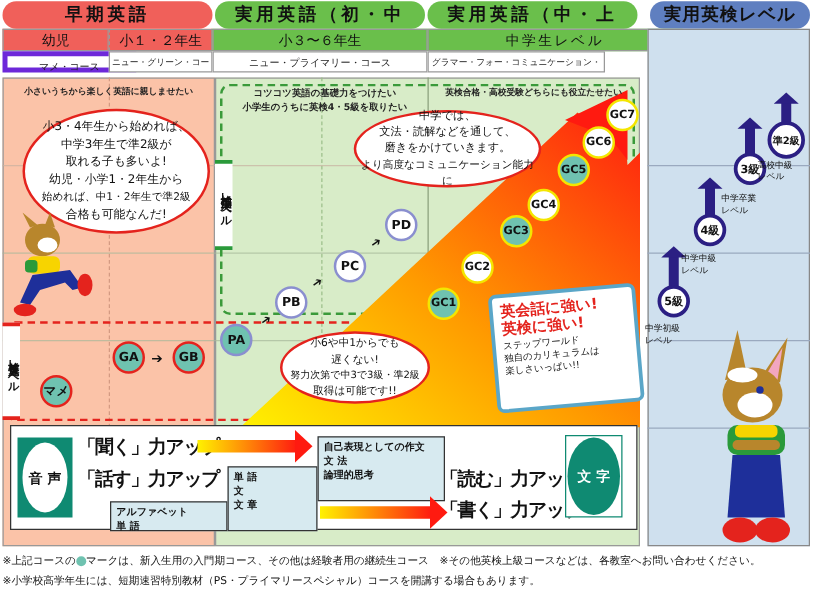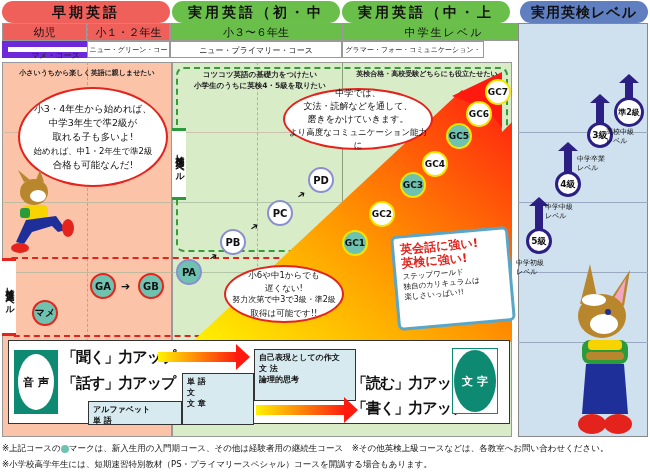--- a/index.html
+++ b/index.html
@@ -32,21 +32,21 @@
 <div class="pill" style="left:2px;top:1px;width:168px;background:#f0605a;">早期英語</div>
 <div class="pill" style="left:172px;top:1px;width:168px;background:#6abf4b;">実用英語（初・中級）</div>
 <div class="pill" style="left:342px;top:1px;width:168px;background:#6abf4b;">実用英語（中・上級）</div>
 <div class="pill" style="left:520px;top:1px;width:128px;background:#5f7fc0;letter-spacing:1px;">実用英検レベル</div>
 
 <div class="hdr-cell" style="left:2px;top:23px;width:85px;height:18px;background:#f0605a;border:1px solid #999;">幼児</div>
 <div class="hdr-cell" style="left:87px;top:23px;width:83px;height:18px;background:#f0605a;border:1px solid #999;border-left:1px dashed #999;">小１・２年生</div>
 <div class="hdr-cell" style="left:170px;top:23px;width:172px;height:18px;background:#6abf4b;border:1px solid #999;">小３〜６年生</div>
 <div class="hdr-cell" style="left:342px;top:23px;width:204px;height:18px;background:#6abf4b;border:1px solid #999;letter-spacing:2px;">中学生レベル</div>
 
-<div class="sub-cell" style="left:2px;top:41px;width:107px;height:17px;border:6px solid #6d28d9;">マメ・コース</div>
+<div class="sub-cell" style="left:2px;top:41px;width:107px;height:17px;border:4px solid #6d28d9;">マメ・コース</div>
 <div class="sub-cell" style="left:87px;top:41px;width:83px;height:17px;border:1px solid #999;font-size:7px;">ニュー・グリーン・コース</div>
 <div class="sub-cell" style="left:170px;top:41px;width:172px;height:17px;border:1px solid #999;">ニュー・プライマリー・コース</div>
 <div class="sub-cell" style="left:342px;top:41px;width:142px;height:17px;border:1px solid #999;font-size:7px;">グラマー・フォー・コミュニケーション・コース</div>
 
 <div class="zone" style="left:518px;top:23px;width:130px;height:414px;background:#cfe0ee;border:1px solid #888;"></div>
 <div class="abs" style="left:518px;top:132px;width:130px;height:1px;background:#9aa9bf;"></div>
 <div class="abs" style="left:518px;top:202px;width:130px;height:1px;background:#9aa9bf;"></div>
 <div class="abs" style="left:518px;top:272px;width:130px;height:1px;background:#9aa9bf;"></div>
 <div class="abs" style="left:518px;top:342px;width:130px;height:1px;background:#9aa9bf;"></div>
 
@@ -79,20 +79,21 @@
 <div class="smalltxt" style="left:4px;top:68px;width:166px;font-size:7px;">小さいうちから楽しく英語に親しませたい</div>
 <div class="smalltxt" style="left:180px;top:69px;width:160px;font-size:7.5px;">コツコツ英語の基礎力をつけたい</div>
 <div class="smalltxt" style="left:180px;top:80px;width:160px;font-size:7.5px;">小学生のうちに英検4・5級を取りたい</div>
 <div class="smalltxt" style="left:344px;top:69px;width:166px;font-size:7px;">英検合格・高校受験どちらにも役立たせたい</div>
 
 <div class="bubble" style="left:18px;top:87px;width:150px;height:100px;">
   <div>
     <div>小3・4年生から始めれば、</div>
     <div>中学3年生で準2級が</div>
     <div>取れる子も多いよ!</div>
+    <div>幼児・小学1・2年生から</div>
     <div style="font-size:8.5px;">始めれば、中1・2年生で準2級</div>
     <div>合格も可能なんだ!</div>
   </div>
 </div>
 
 <div class="bubble" style="left:283px;top:88px;width:150px;height:62px;font-size:9px;line-height:13px;">
   <div>
     <div>中学では、</div>
     <div>文法・読解などを通して、</div>
     <div>磨きをかけていきます。</div>

